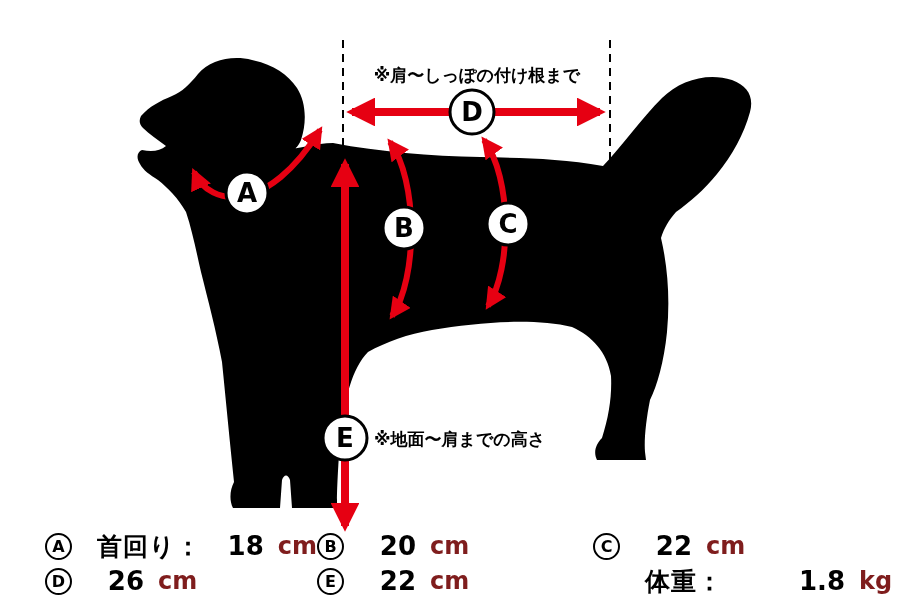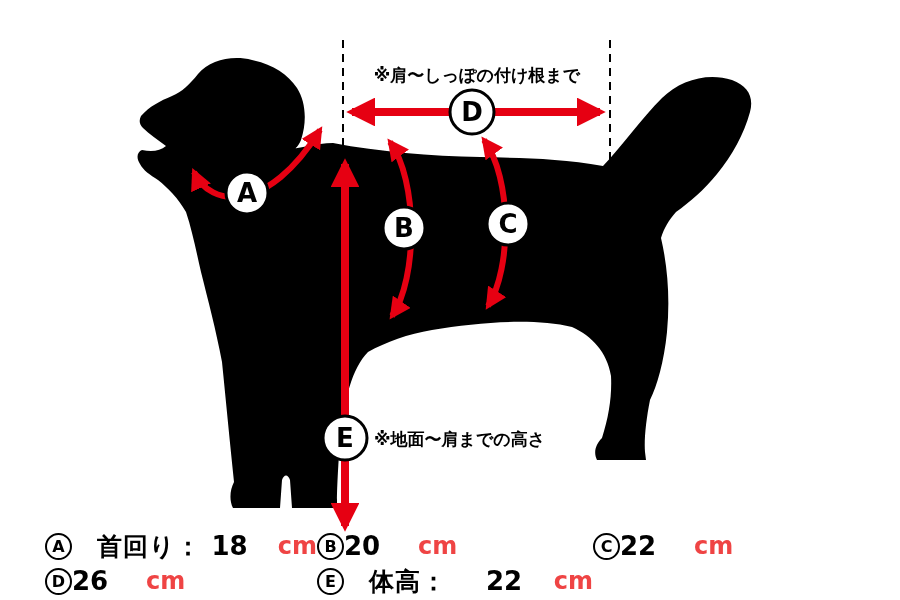--- a/index.html
+++ b/index.html
@@ -17,22 +17,22 @@
   .mcell.c2 { width:276px; }
   .mcell.c3 { width:auto; }
   .mcircle {
     box-sizing:border-box; flex:0 0 auto; width:27px; height:27px;
     border:2.5px solid #000; border-radius:50%;
     display:flex; align-items:center; justify-content:center;
     font-size:16px; font-weight:bold; color:#000; background:#fff;
   }
   .mcircle.hidden { visibility:hidden; }
   .mlabel { margin-left:25px; width:128px; font-size:25px; font-weight:bold; white-space:nowrap; letter-spacing:1px; color:#000; }
-  .mvalue { width:72px; text-align:left; font-size:26px; font-weight:bold; color:#000; }
-  .munit  { margin-left:2px; font-size:24px; font-weight:bold; color:#ef4444; }
+  .mvalue { width:72px; text-align:right; font-size:26px; font-weight:bold; color:#000; }
+  .munit  { margin-left:14px; font-size:24px; font-weight:bold; color:#7f1d1d; }
 </style>
 </head>
 <body>
 
 <div class="stage">
 
   <svg width="900" height="600" viewBox="0 0 900 600">
     <defs>
       <marker id="ah" viewBox="0 0 10 10" refX="8" refY="5" markerWidth="3.6" markerHeight="3.6" orient="auto-start-reverse">
         <path d="M0,0 L10,5 L0,10 Z" fill="#e60012"></path>
@@ -142,19 +142,24 @@
       <span class="mcircle">
           <span>D</span>
         </span>
       <span class="mvalue">26</span>
       <span class="munit">cm</span>
     </div>
     <div class="mcell c2">
       <span class="mcircle">
           <span>E</span>
         </span>
-      <span class="mlabel">体高：</span>
       <span class="mvalue">22</span>
       <span class="munit">cm</span>
+    </div>
+    <div class="mcell c3">
+      <span class="mcircle hidden"></span>
+      <span class="mlabel">体重：</span>
+      <span class="mvalue">1.8</span>
+      <span class="munit">kg</span>
     </div>
   </div>
 
 </div>
 
 </body></html>

